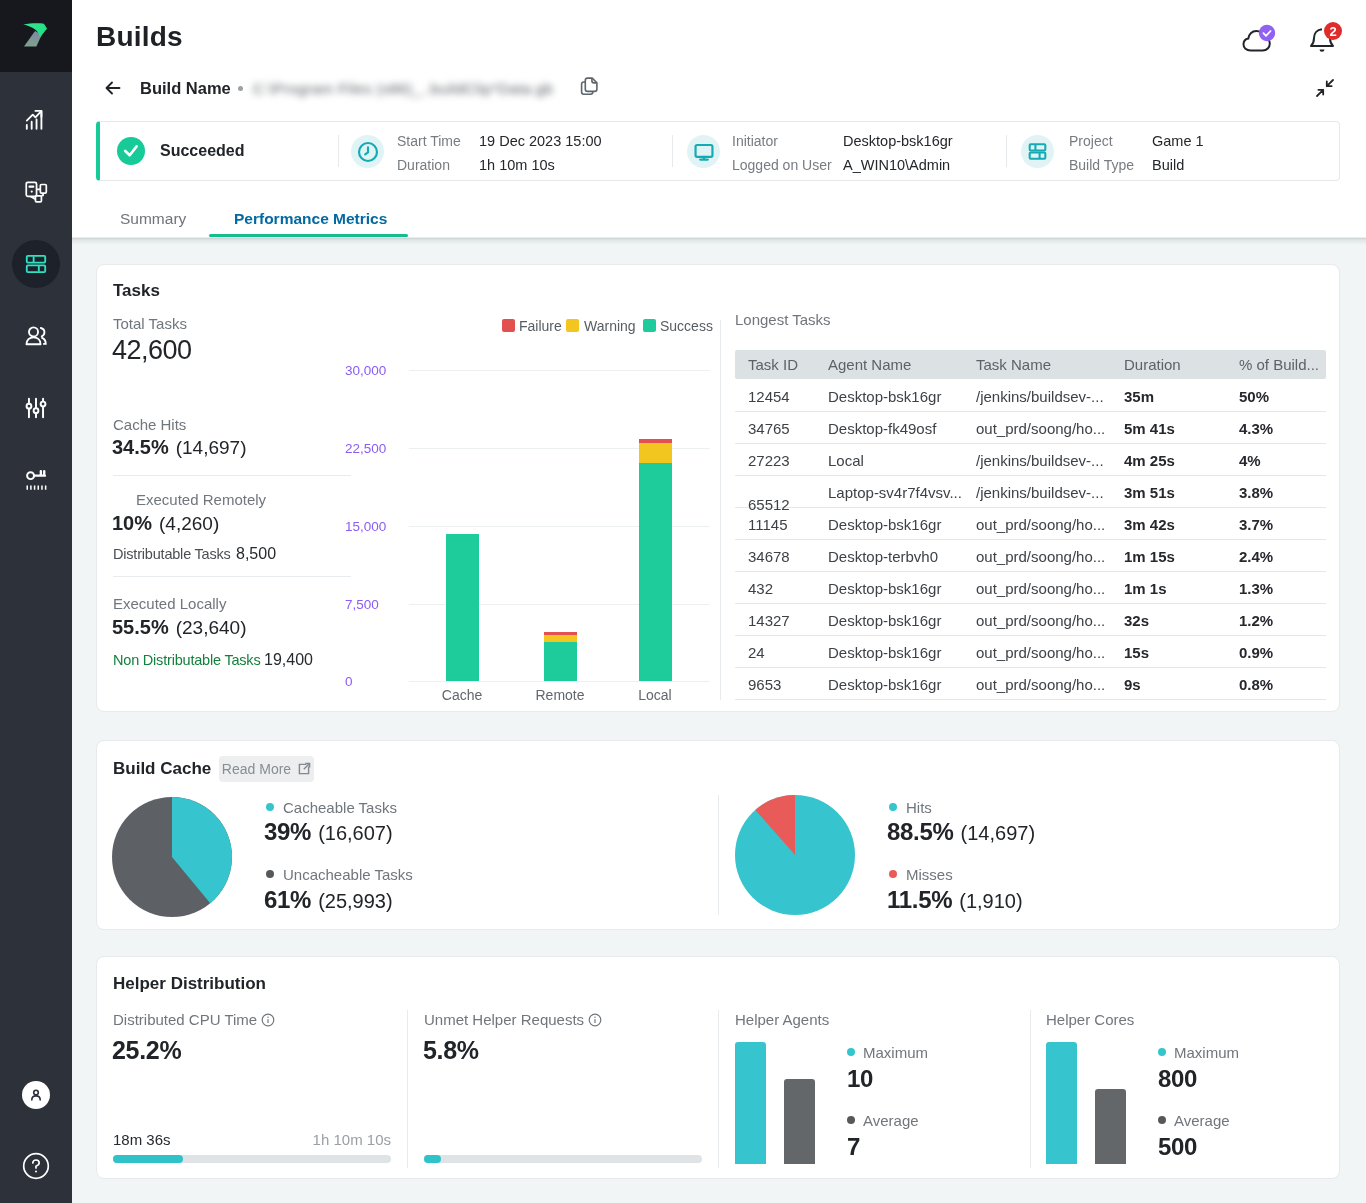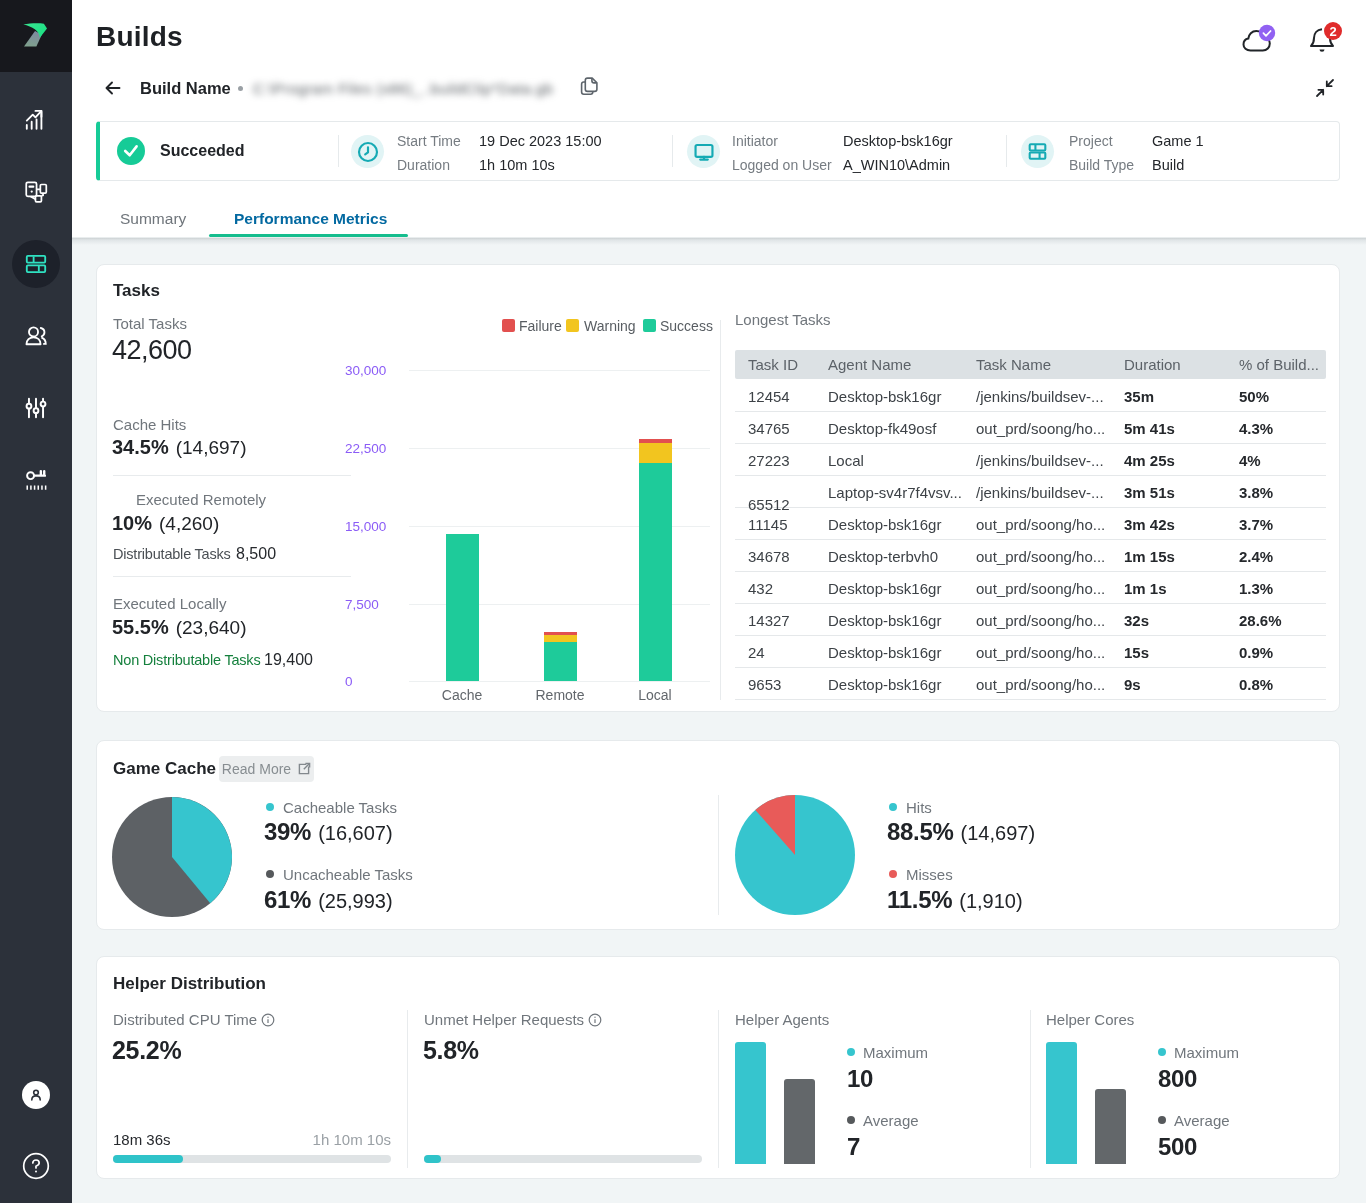--- a/index.html
+++ b/index.html
@@ -226,37 +226,37 @@
       <div class="td" style="left:748px; top:580px;">432</div>
       <div class="td" style="left:828px; top:580px;">Desktop-bsk16gr</div>
       <div class="td" style="left:976px; top:580px;">out_prd/soong/ho...</div>
       <div class="td tdb" style="left:1124px; top:580px;">1m 1s</div>
       <div class="td tdb" style="left:1239px; top:580px;">1.3%</div>
   <div class="trow" style="top:604px;"></div>
       <div class="td" style="left:748px; top:612px;">14327</div>
       <div class="td" style="left:828px; top:612px;">Desktop-bsk16gr</div>
       <div class="td" style="left:976px; top:612px;">out_prd/soong/ho...</div>
       <div class="td tdb" style="left:1124px; top:612px;">32s</div>
-      <div class="td tdb" style="left:1239px; top:612px;">28.6%</div>
+      <div class="td tdb" style="left:1239px; top:612px;">1.2%</div>
   <div class="trow" style="top:636px;"></div>
       <div class="td" style="left:748px; top:644px;">24</div>
       <div class="td" style="left:828px; top:644px;">Desktop-bsk16gr</div>
       <div class="td" style="left:976px; top:644px;">out_prd/soong/ho...</div>
       <div class="td tdb" style="left:1124px; top:644px;">15s</div>
       <div class="td tdb" style="left:1239px; top:644px;">0.9%</div>
   <div class="trow" style="top:668px;"></div>
       <div class="td" style="left:748px; top:676px;">9653</div>
       <div class="td" style="left:828px; top:676px;">Desktop-bsk16gr</div>
       <div class="td" style="left:976px; top:676px;">out_prd/soong/ho...</div>
       <div class="td tdb" style="left:1124px; top:676px;">9s</div>
       <div class="td tdb" style="left:1239px; top:676px;">0.8%</div>
   </div>
 
   <div class="card" style="top:740px; height:190px;"></div>
-  <div class="abs cardtitle" style="left:113px; top:759px;">Game Cache</div>
+  <div class="abs cardtitle" style="left:113px; top:759px;">Build Cache</div>
   <div class="abs" style="left:219px; top:756px; width:95px; height:26px; background:#eceeef; border-radius:4px; display:flex; align-items:center; justify-content:center; gap:6px; font-size:14px; color:#878d91;">Read More
     <svg width="14" height="14" viewBox="0 0 14 14" fill="none" stroke="#82888d" stroke-width="1.4">
         <path d="M9.4 2.4 H2.4 V11.6 H11.6 V4.6"></path>
         <path d="M6.8 7.2 L12.4 1.6 M8.4 1.4 H12.6 V5.6"></path>
       </svg>
   </div>
   <div class="abs" style="left:718px; top:795px; width:1px; height:120px; background:#e8ebed;"></div>
 
   <svg class="abs" style="left:112px; top:797px;" width="120" height="120" viewBox="0 0 120 120">
     <circle cx="60" cy="60" r="60" fill="#5d6165"></circle>

